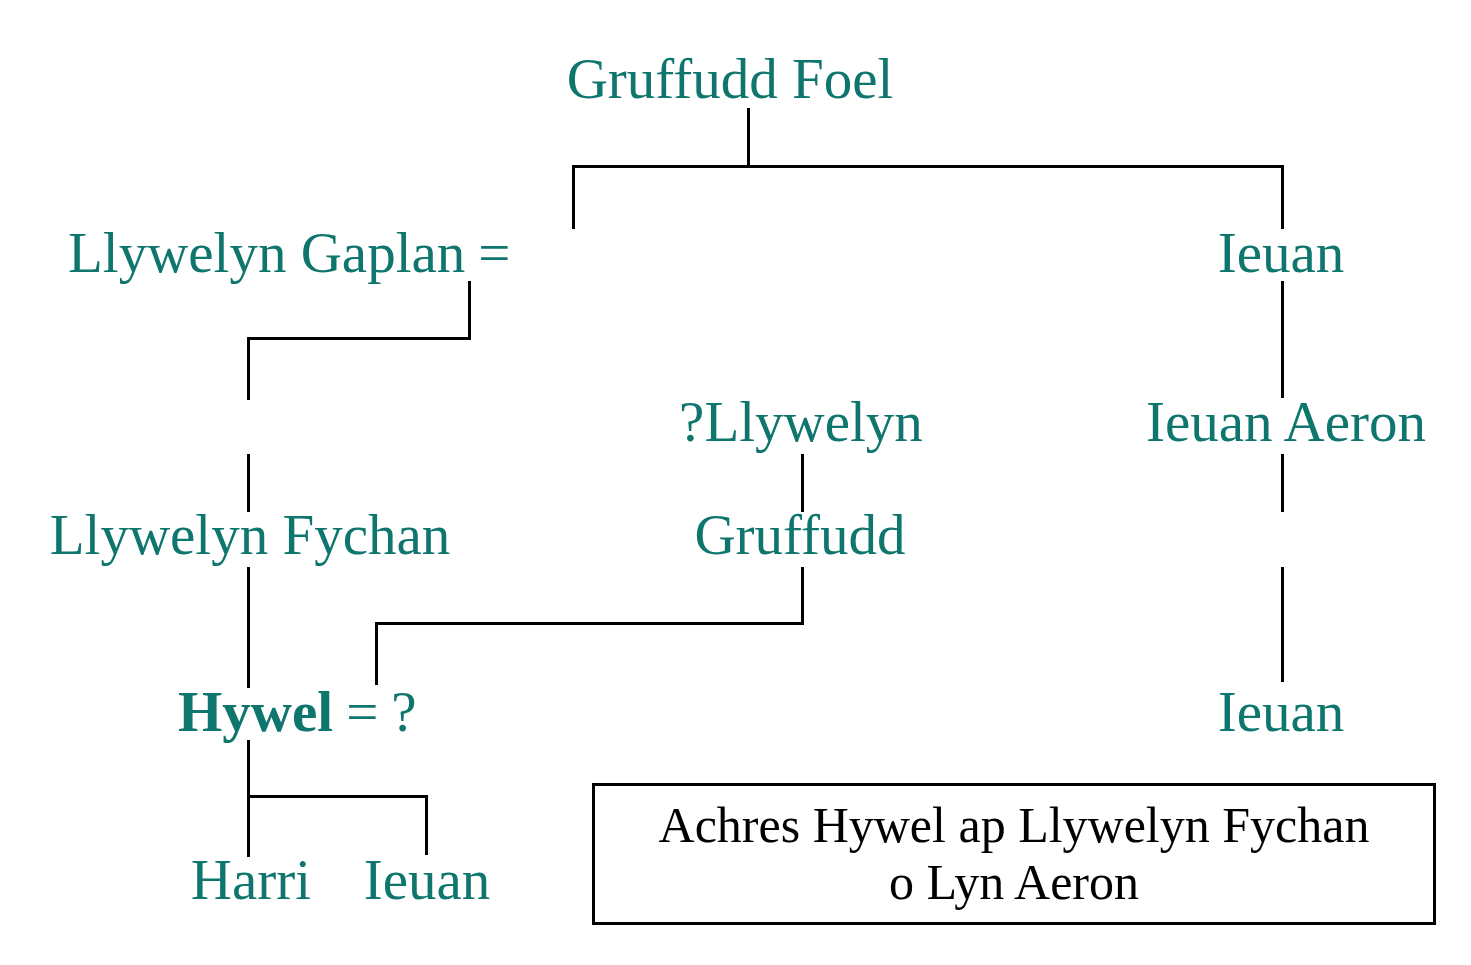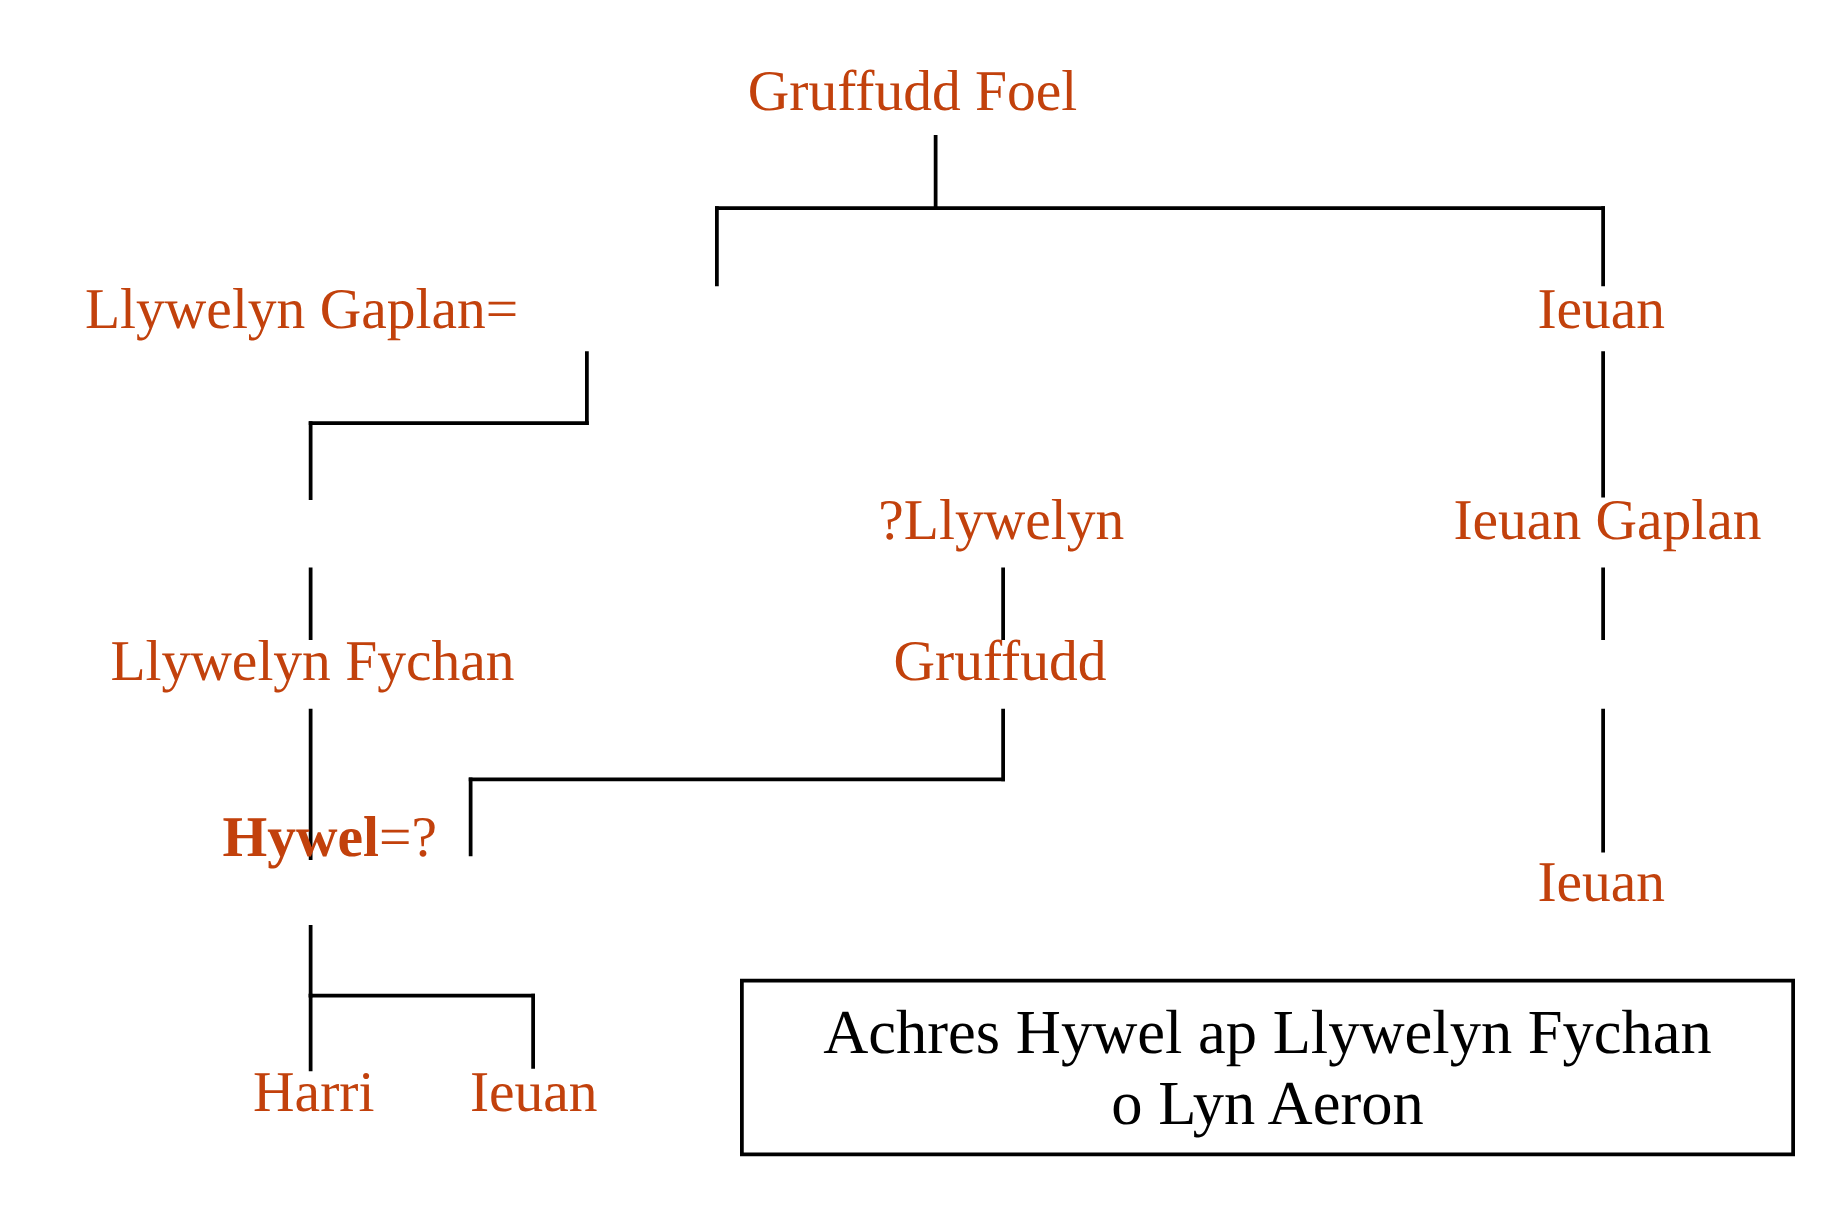--- a/index.html
+++ b/index.html
@@ -11,31 +11,31 @@
     position: relative;
     width: 1471px;
     height: 965px;
     background: #ffffff;
     font-family: "Liberation Serif", "DejaVu Serif", serif;
     color: #000000;
     overflow: hidden;
   }
   .node {
     position: absolute;
-    font-size: 46px;
+    font-size: 57px;
     line-height: 1;
     white-space: nowrap;
-    color: #c2410c;
+    color: #0f766e;
   }
   .center {
     transform: translateX(-50%);
   }
   .pair {
     display: inline-flex;
-    gap: 0;
+    gap: 13px;
     align-items: baseline;
   }
   .bold { font-weight: bold; }
   .vl, .hl {
     position: absolute;
     background: #000000;
   }
   .vl { width: 3px; }
   .hl { height: 3px; }
   #caption-box {
@@ -72,36 +72,36 @@
     </span>
   </div>
   <div class="node center" style="left:1281px; top:224px;">Ieuan</div>
 
   <div class="vl" style="left:468px; top:281px; height:59px;"></div>
   <div class="hl" style="left:247px; top:337px; width:224px;"></div>
   <div class="vl" style="left:247px; top:337px; height:63px;"></div>
   <div class="vl" style="left:1281px; top:281px; height:117px;"></div>
 
   <div class="node center" style="left:801px; top:393px;">?Llywelyn</div>
-  <div class="node center" style="left:1286px; top:393px;">Ieuan Gaplan</div>
+  <div class="node center" style="left:1286px; top:393px;">Ieuan Aeron</div>
 
   <div class="vl" style="left:247px; top:454px; height:58px;"></div>
   <div class="vl" style="left:801px; top:454px; height:58px;"></div>
   <div class="vl" style="left:1281px; top:454px; height:58px;"></div>
 
   <div class="node center" style="left:250px; top:506px;">Llywelyn Fychan</div>
   <div class="node center" style="left:800px; top:506px;">Gruffudd</div>
 
   <div class="vl" style="left:247px; top:567px; height:121px;"></div>
   <div class="vl" style="left:801px; top:567px; height:58px;"></div>
   <div class="hl" style="left:375px; top:622px; width:429px;"></div>
   <div class="vl" style="left:375px; top:622px; height:63px;"></div>
   <div class="vl" style="left:1281px; top:567px; height:115px;"></div>
 
-  <div class="node" style="left:178px; top:647px;">
+  <div class="node" style="left:178px; top:683px;">
     <span class="pair">
       <span class="bold">Hywel</span>
       <span>=</span>
       <span>?</span>
     </span>
   </div>
   <div class="node center" style="left:1281px; top:683px;">Ieuan</div>
 
   <div class="vl" style="left:247px; top:740px; height:58px;"></div>
   <div class="hl" style="left:247px; top:795px; width:181px;"></div>

